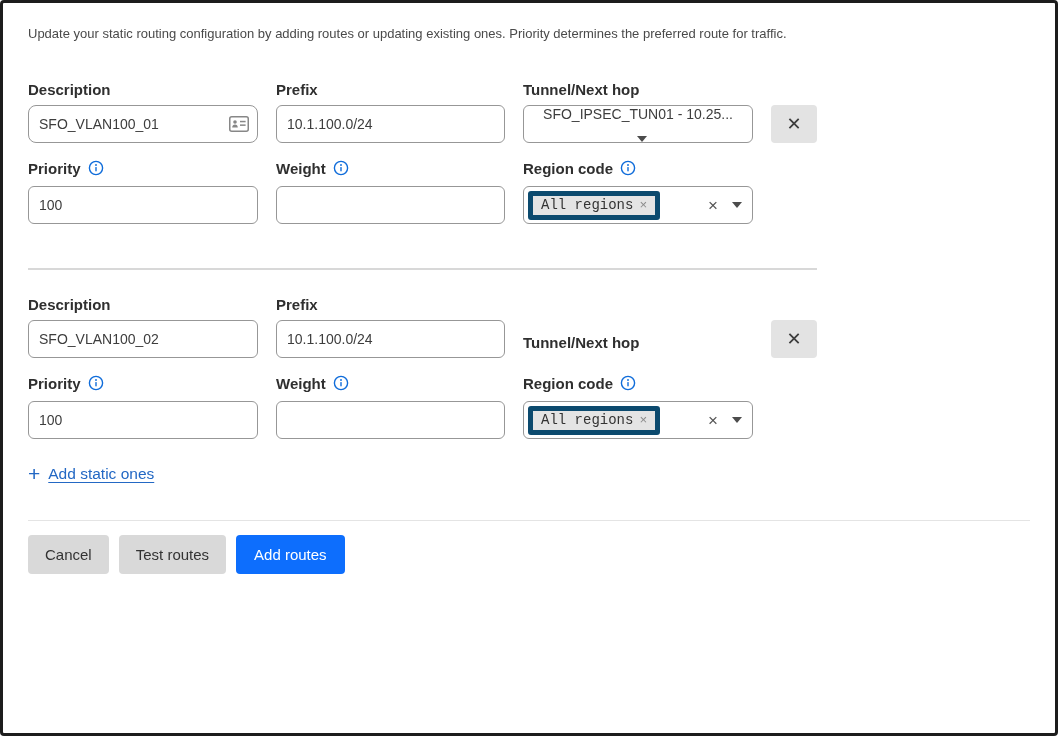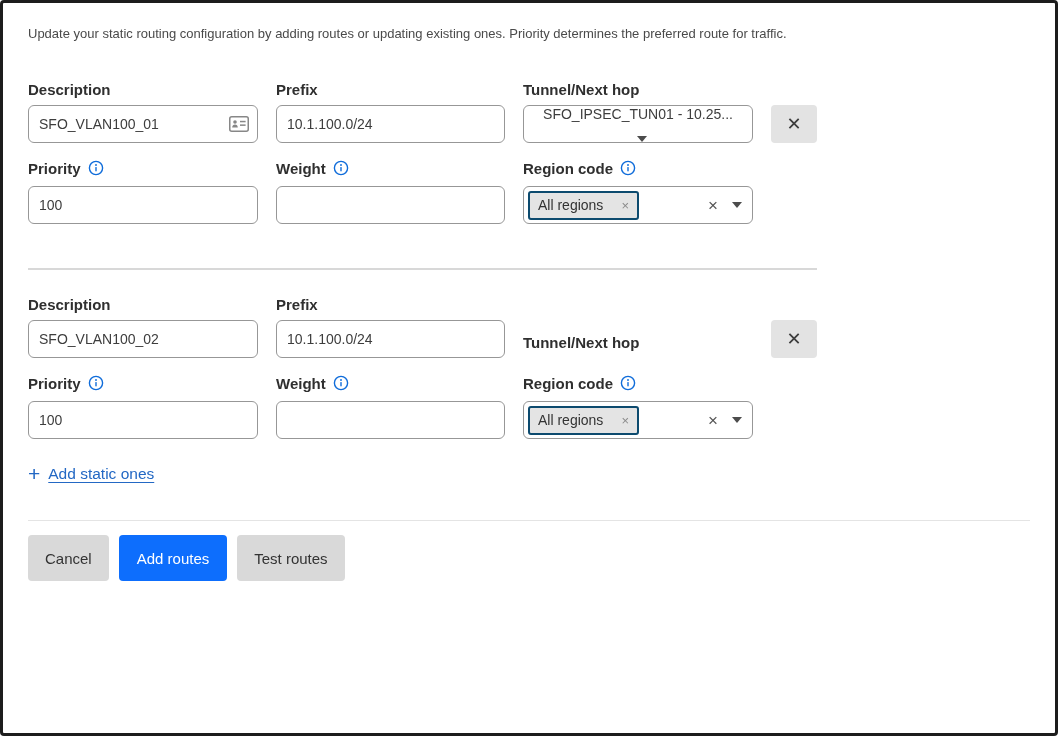--- a/index.html
+++ b/index.html
@@ -28,58 +28,58 @@
             column-gap:18px;align-items:end;}
   .form-row.second{margin-top:17px;}
   .field-label{display:flex;align-items:flex-start;gap:7px;margin-bottom:7px;
                font-size:15px;font-weight:700;color:var(--text-dark);}
   .text-input{width:100%;height:38px;border:1px solid var(--border-gray);
               border-radius:6px;padding:0 10px;font-size:14px;color:#3d3d3d;
               font-family:inherit;background:#fff;outline:none;}
   .input-shell{position:relative;}
   .input-shell .contact-icon{position:absolute;right:9px;top:50%;
               transform:translateY(-50%);display:flex;}
-  .input-shell.has-icon .text-input{padding-right:22px;}
+  .input-shell.has-icon .text-input{padding-right:22px;border-radius:8px;}
 
   .select-shell{height:38px;border:1px solid var(--border-gray);border-radius:6px;
                 background:#fff;display:flex;align-items:center;
                 padding:0 10px;cursor:pointer;flex-direction:column;}
   .select-value{font-size:14px;color:#3d3d3d;white-space:nowrap;overflow:hidden;
                 flex:1;}
   .caret{width:0;height:0;border-left:5px solid transparent;
          border-right:5px solid transparent;border-top:6px solid #4c4c4c;
          flex:none;margin-left:8px;}
 
   .remove-btn{height:38px;width:46px;border:none;border-radius:4px;
               background:#e3e3e3;display:flex;align-items:center;
               justify-content:center;cursor:pointer;padding:0;}
   .remove-btn span{font-size:18px;color:#3d3d3d;font-weight:400;line-height:1;}
 
   .multiselect-shell{height:38px;border:1px solid var(--border-gray);
                 border-radius:6px;background:#fff;display:flex;align-items:center;
                 padding:0 10px 0 4px;cursor:pointer;}
-  .chip{display:inline-flex;align-items:center;gap:18px;height:29px;
-        background:var(--chip-gray);border:2px solid #0c4a6e;border-radius:3px;
-        padding:0 8px;}
+  .chip{display:inline-flex;align-items:center;gap:6px;height:29px;
+        background:var(--chip-gray);border:5px solid #0c4a6e;border-radius:3px;
+        padding:0 8px;font-family:Liberation Mono, monospace;}
   .chip-label{font-size:14px;color:#333;}
   .chip-x{font-size:13px;color:#8a8a8a;line-height:1;cursor:pointer;}
   .clear-x{margin-left:auto;font-size:17px;color:#555;line-height:1;cursor:pointer;}
   .multiselect-shell .caret{margin-left:14px;}
 
   .group-divider{height:2px;width:789px;background:#d8d8d8;border:none;
                  margin:44px 0 26px;}
 
   .add-link-row{margin-top:24px;display:flex;align-items:center;gap:8px;}
   .plus-glyph{font-size:21px;color:var(--link-blue);line-height:1;font-weight:400;}
   .add-link{font-size:15.5px;color:var(--link-blue);text-decoration:underline;
             text-underline-offset:3px;cursor:pointer;}
 
   .footer-divider{height:1px;background:#e4e4e4;border:none;margin:36px 0 0;}
   .footer{display:flex;align-items:center;gap:10px;margin-top:14px;}
-  .btn{height:46px;border:none;border-radius:4px;font-size:15px;
+  .btn{height:39px;border:none;border-radius:4px;font-size:15px;
        font-family:inherit;cursor:pointer;padding:0 17px;}
   .btn-gray{background:var(--button-gray);color:#333;}
   .btn-primary{background:var(--primary-blue);color:#fff;padding:0 18px;}
 </style>
 </head>
 <body>
 
 <div class="frame">
 
   <p class="intro">Update your static routing configuration by adding routes or updating existing ones. Priority determines the preferred route for traffic.</p>
@@ -251,17 +251,17 @@
 
   <div class="add-link-row">
     <span class="plus-glyph">+</span>
     <a class="add-link">Add static ones</a>
   </div>
 
   <hr class="footer-divider">
 
   <div class="footer">
     <button class="btn btn-gray">Cancel</button>
+    <button class="btn btn-gray">Test routes</button>
     <button class="btn btn-primary">Add routes</button>
-    <button class="btn btn-gray">Test routes</button>
   </div>
 
 </div>
 
 </body></html>

